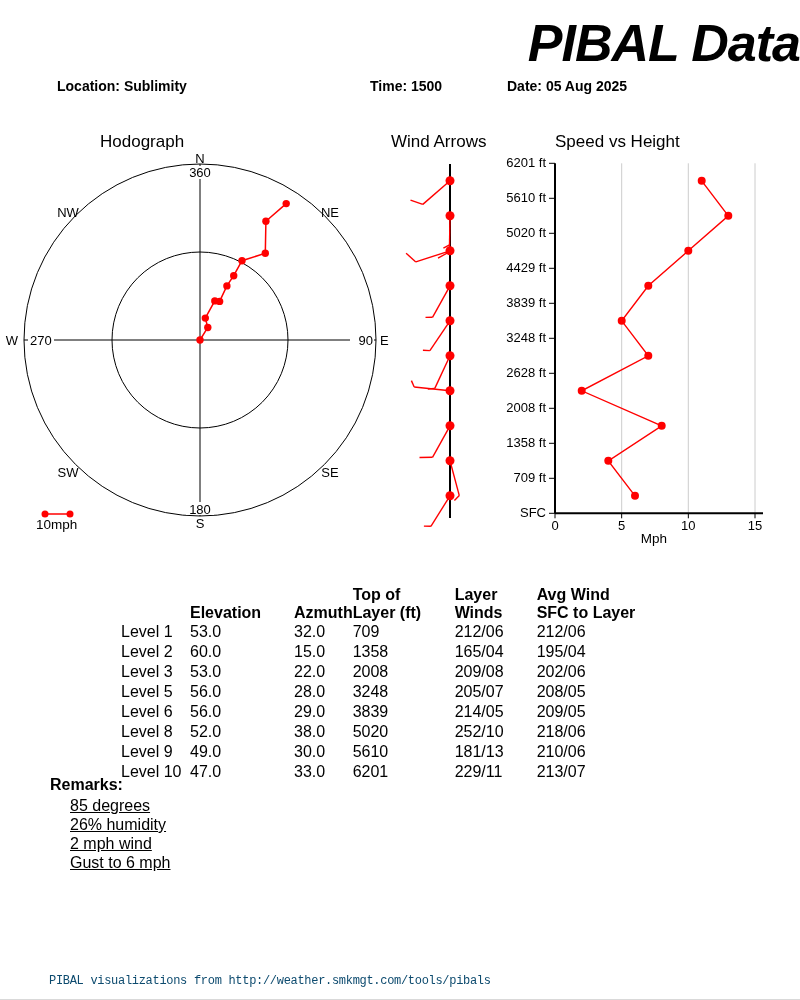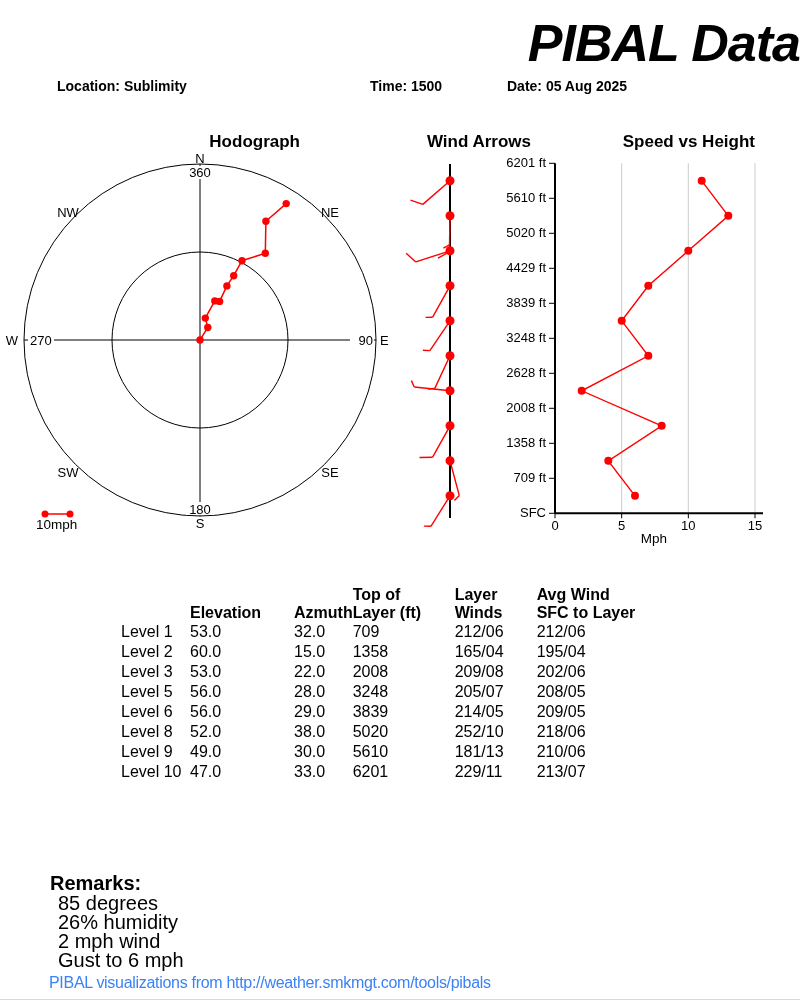--- a/index.html
+++ b/index.html
@@ -2,38 +2,38 @@
 <html><head>
 <meta charset="utf-8">
 <style>
   html,body{margin:0;padding:0;background:#fff;}
   .page{position:relative;width:800px;height:1000px;background:#fff;overflow:hidden;
         font-family:"Liberation Sans",sans-serif;color:#000;}
   .title{position:absolute;top:13px;left:0;right:0;text-align:right;
          font-size:52px;font-weight:bold;font-style:italic;letter-spacing:-1px;}
   .hdr{position:absolute;top:78px;font-size:14px;font-weight:bold;white-space:nowrap;}
   .hdr-loc{left:57px;} .hdr-time{left:346px;margin-left:24px;} .hdr-date{left:507px;}
-  .ct{position:absolute;top:132px;font-size:17px;font-weight:bold;text-align:right;}
+  .ct{position:absolute;top:132px;font-size:17px;font-weight:normal;text-align:left;}
   .ct-hodo{left:100px;width:200px;}
   .ct-wind{left:391px;width:140px;}
   .ct-speed{left:555px;width:200px;}
   svg{position:absolute;}
   #hodograph{left:0;top:150px;}
   #windarrows{left:390px;top:150px;}
   #speedchart{left:500px;top:148px;}
   svg text{font-family:"Liberation Sans",sans-serif;fill:#000;}
   #levels-table{position:absolute;left:100px;top:582px;border-collapse:collapse;font-size:16px;}
   #levels-table th{font-weight:bold;text-align:left;vertical-align:bottom;padding:0;height:40px;line-height:18px;}
   #levels-table td{padding:0;height:20px;line-height:20px;}
   #levels-table td:first-child,#levels-table th:first-child{text-align:left;padding-left:21px;}
-  .remarks{position:absolute;left:50px;top:874px;font-size:20px;}
+  .remarks{position:absolute;left:50px;top:776px;font-size:16px;}
   .remarks-label{font-weight:bold;line-height:18px;}
   .remarks-items{margin-top:2px;}
-  .remark-item{margin-left:8px;line-height:19px;}
-  .footer{position:absolute;left:49px;top:974px;font-size:16px;color:#3b82f6;letter-spacing:-0.3px;white-space:nowrap;}
+  .remark-item{margin-left:20px;line-height:19px;text-decoration:underline;}
+  .footer{position:absolute;left:49px;top:974px;font-size:12px;color:#0c4a6e;letter-spacing:-0.3px;white-space:nowrap;font-family:Liberation Mono, monospace;}
   .bottom-line{position:absolute;left:0;right:0;bottom:0;height:1px;background:#d9d9d9;}
 </style>
 </head>
 <body>
 
 <div class="page">
   <div class="title">PIBAL Data</div>
 
   <div class="hdr hdr-loc">Location: Sublimity</div>
   <div class="hdr hdr-time">Time: 1500</div>

